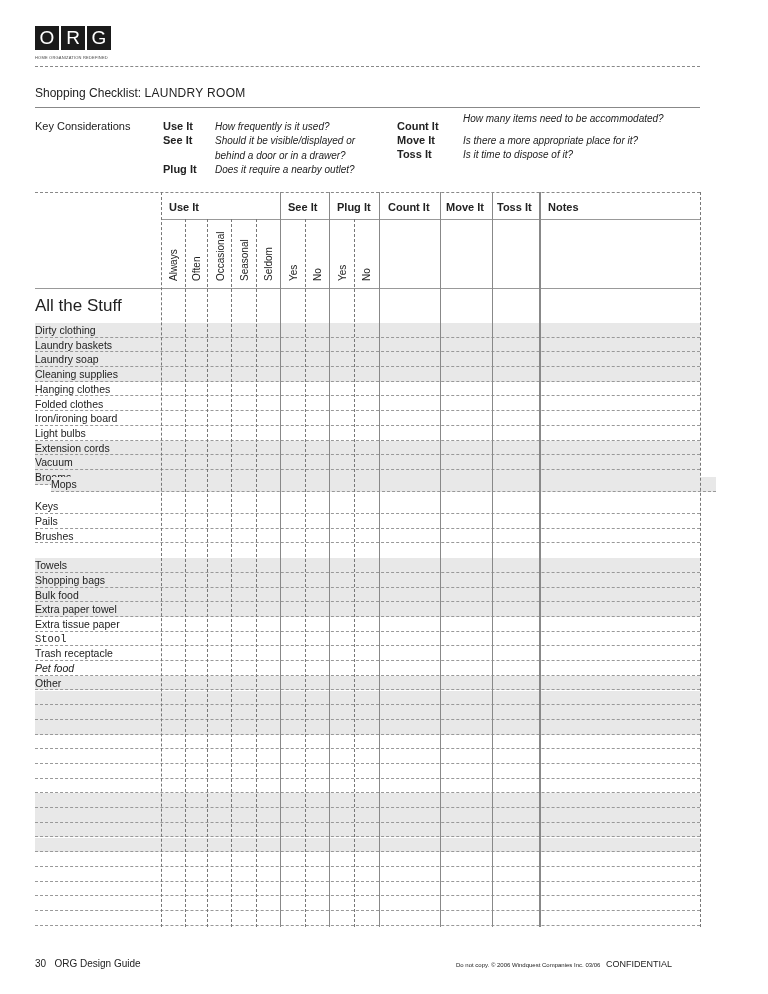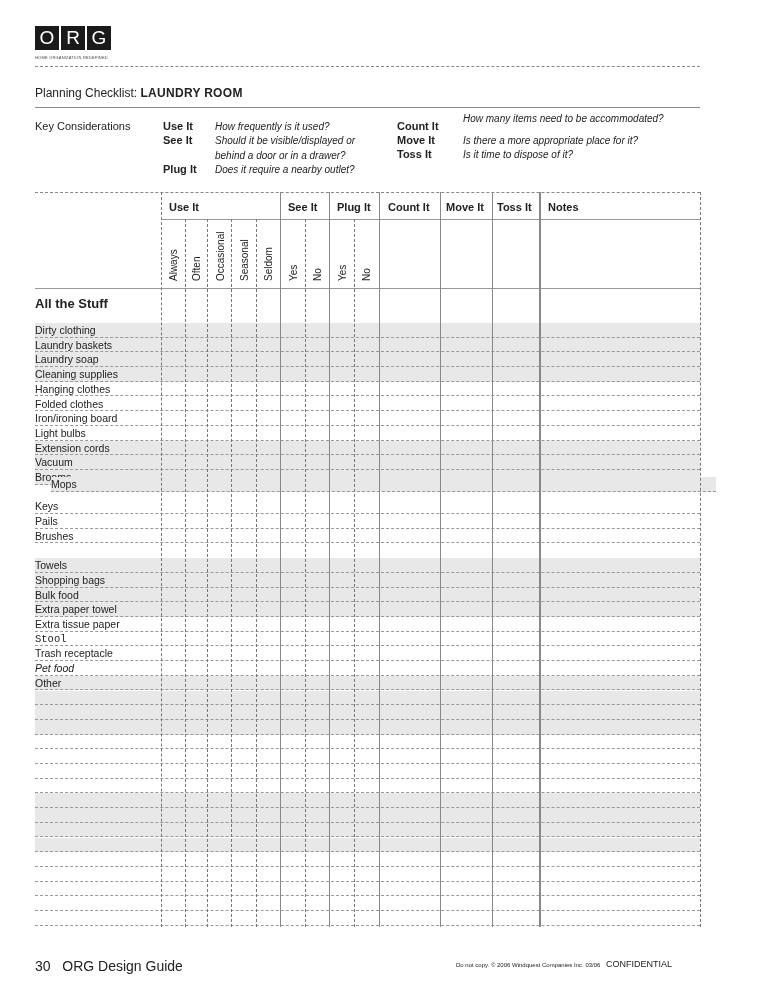--- a/index.html
+++ b/index.html
@@ -3,57 +3,57 @@
 <meta charset="utf-8">
 <style>
   html, body { margin:0; padding:0; background:#fff; }
   body { width:768px; height:994px; position:relative; font-family:"Liberation Sans", sans-serif; color:#222; overflow:hidden; }
   .logo { position:absolute; left:35px; top:26px; display:flex; gap:2px; }
   .logo span { display:inline-block; width:24px; height:24px; background:#1a1a1a; color:#fff; font-size:19px; line-height:24px; text-align:center; letter-spacing:0; }
   .tagline { position:absolute; left:35px; top:55px; font-size:4px; color:#444; letter-spacing:0.2px; }
   .dash-line { position:absolute; left:35px; width:665px; border-top:1px dashed #888; }
   .solid-line { position:absolute; left:35px; width:665px; border-top:1px solid #888; }
   .title { position:absolute; left:35px; top:86px; font-size:12px; color:#222; }
-  .title b { font-weight:bold; letter-spacing:0.3px; }
+  .title b { font-weight:normal; letter-spacing:0.3px; }
   .kc-label { position:absolute; left:35px; top:120px; font-size:11px; }
   .kc-term { position:absolute; font-size:11px; font-weight:bold; }
   .kc-desc { position:absolute; font-size:10px; font-style:italic; line-height:14.5px; }
   .vline { position:absolute; width:0; }
   .vline.dashed { border-left:1px dashed #777; }
   .vline.solid { border-left:1px solid #888; }
   .vline.thick { border-left:2px solid #888; }
   .hline { position:absolute; left:35px; width:665px; height:0; }
   .hline.header { left:161px; width:539px; border-top:1px solid #999; }
   .hline.bottom-head { left:35px; width:665px; border-top:1px solid #999; }
 
   .col-head { position:absolute; top:201px; font-size:11px; font-weight:bold; }
   .rot { position:absolute; font-size:10px; transform:rotate(-90deg); transform-origin:left bottom; white-space:nowrap; }
-  .section-title { position:absolute; left:35px; top:296px; font-size:13px; font-weight:bold; }
+  .section-title { position:absolute; left:35px; top:296px; font-size:17px; font-weight:normal; }
 
   .row { position:absolute; left:35px; width:665px; height:14.7px; border-bottom:1px dashed #999; box-sizing:border-box; }
   .row.shaded { background:#e8e8e8; }
   .row .label { position:absolute; left:0; top:0; font-size:10.5px; line-height:14px; color:#222; }
 
-  .footer-left { position:absolute; left:35px; top:958px; font-size:14px; }
+  .footer-left { position:absolute; left:35px; top:958px; font-size:10px; }
   .footer-right { position:absolute; left:456px; top:959px; font-size:6px; }
   .footer-right b { font-size:9px; font-weight:normal; margin-left:4px; }
 </style>
 </head>
 <body>
 
 <div class="logo">
   <span>O</span>
   <span>R</span>
   <span>G</span>
 </div>
 <div class="tagline">HOME ORGANIZATION REDEFINED</div>
 <div class="dash-line" style="top:66px;"></div>
 
 <div class="title">
-  <span>Planning Checklist:</span>
+  <span>Shopping Checklist:</span>
   <b>LAUNDRY ROOM</b>
 </div>
 <div class="solid-line" style="top:107px;"></div>
 
 <div class="kc-label">Key Considerations</div>
 <div class="kc-term" style="left:163px;top:120px;">Use It</div>
 <div class="kc-desc" style="left:215px;top:120px;">How frequently is it used?</div>
 <div class="kc-term" style="left:163px;top:134px;">See It</div>
 <div class="kc-desc" style="left:215px;top:134px;">
   <div>Should it be visible/displayed or</div>

